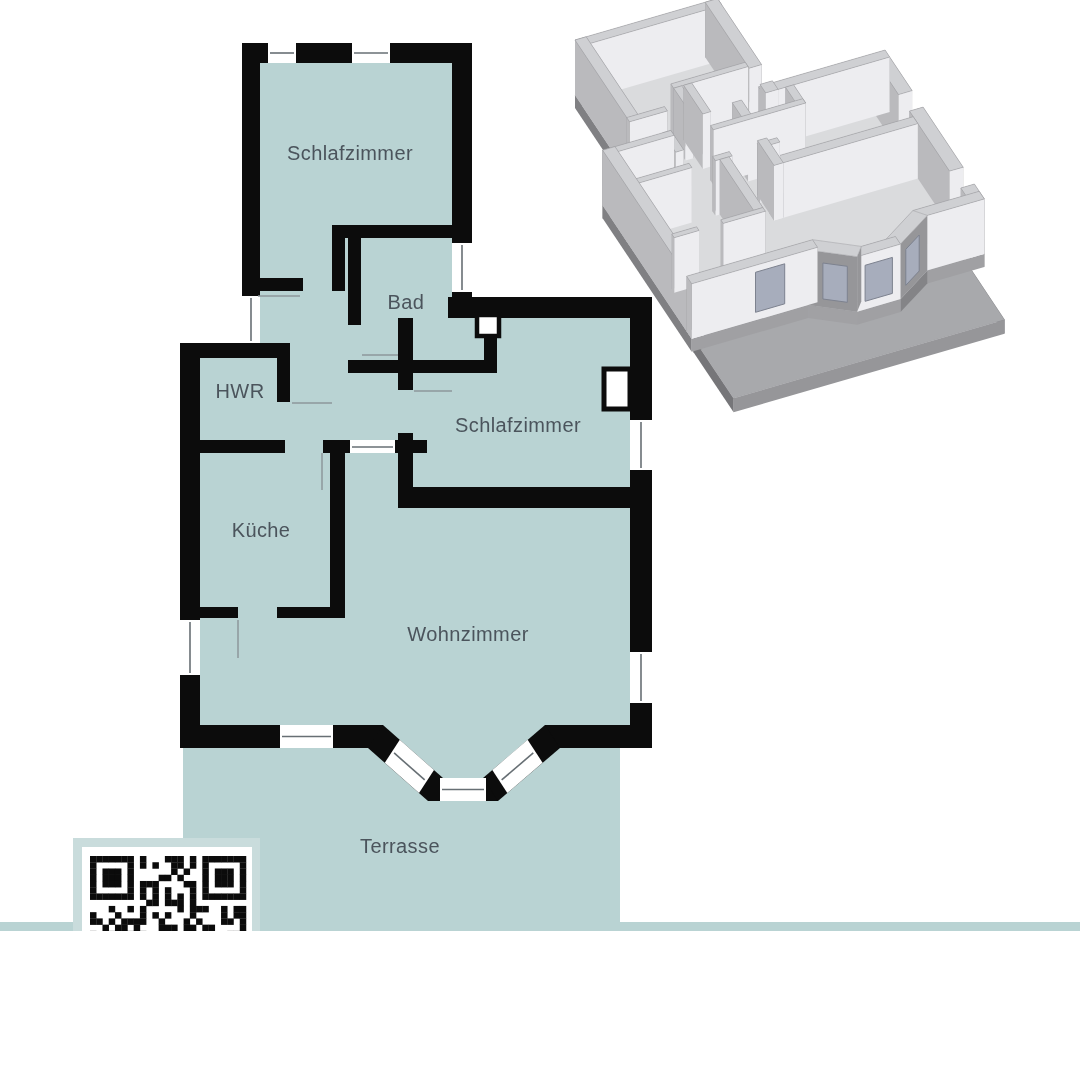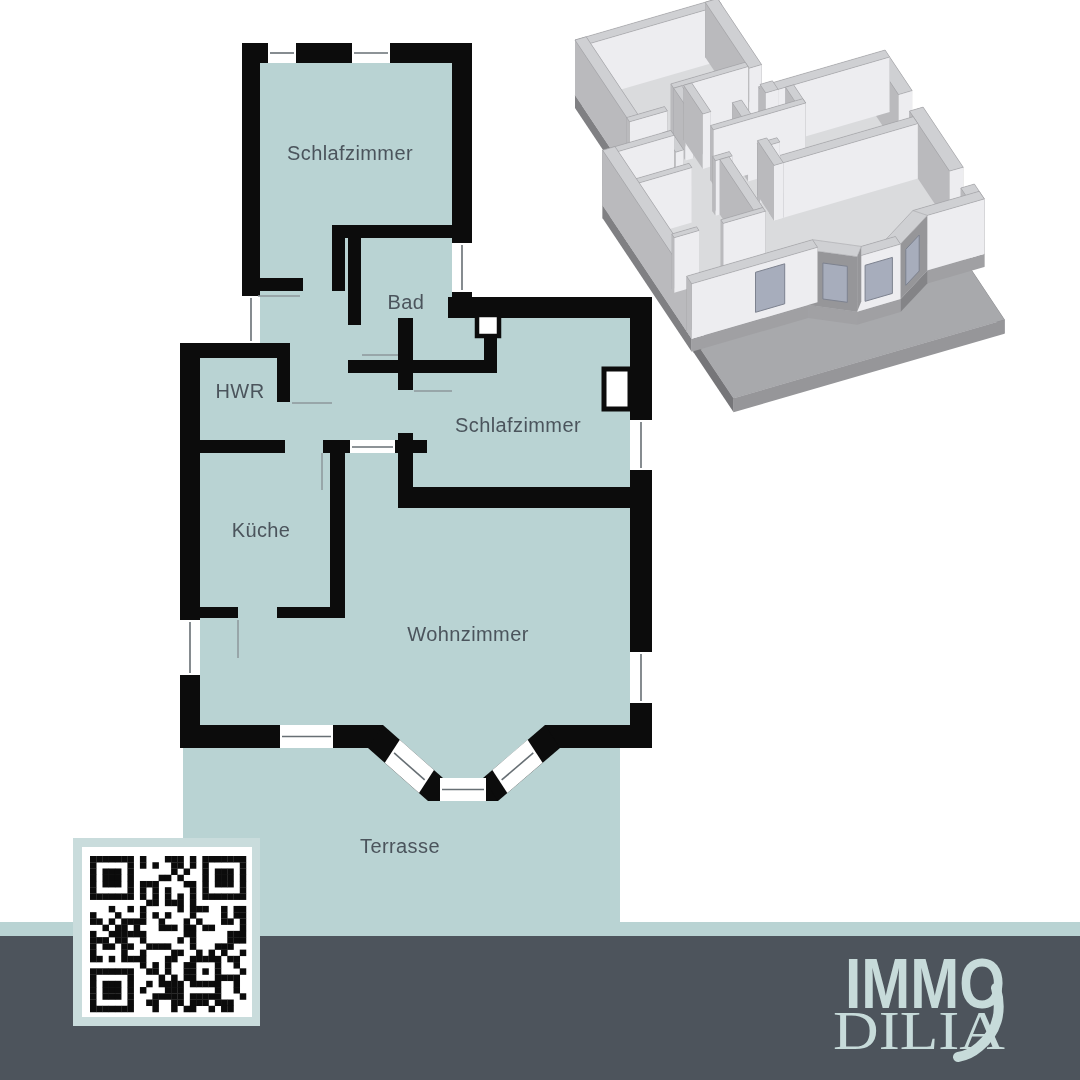--- a/index.html
+++ b/index.html
@@ -1,16 +1,16 @@
 <!DOCTYPE html>
 <html><head>
 <meta charset="utf-8">
 <style>
   html,body{margin:0;padding:0;background:#ffffff;}
-  .stage{width:1080px;height:1080px;position:relative;overflow:hidden;background:#fff;
+  .stage{width:1080px;height:931px;position:relative;overflow:hidden;background:#fff;
          font-family:"Liberation Sans", sans-serif;}
   svg{display:block;}
   text{user-select:none;}
   .room-label{font-size:20px;letter-spacing:.4px;}
 </style>
 </head>
 <body>
 
 <div class="stage">
 <svg width="1080" height="1080" viewBox="0 0 1080 1080">

